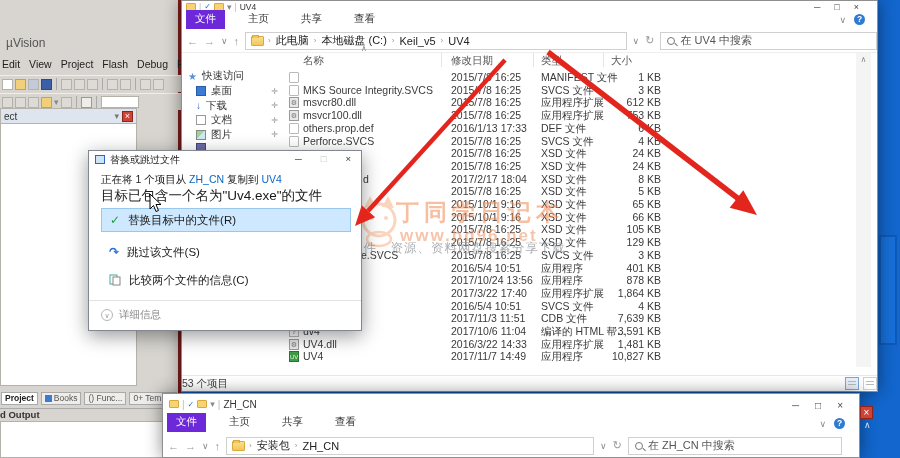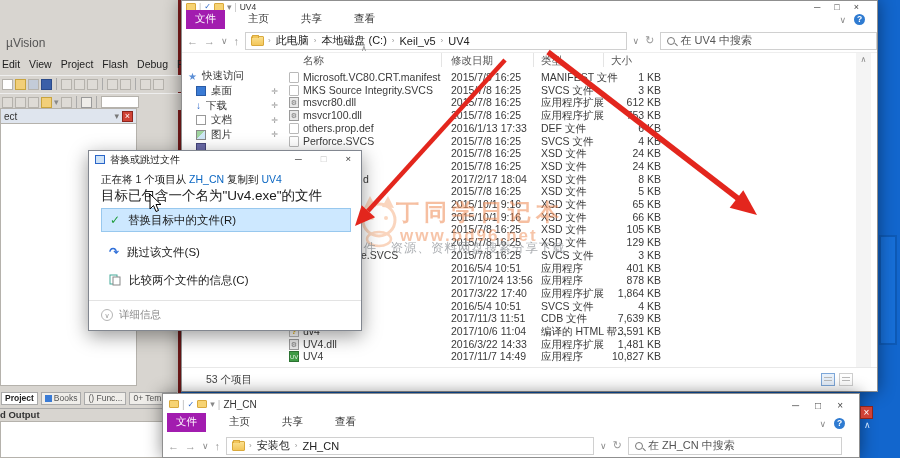--- a/index.html
+++ b/index.html
@@ -55,21 +55,21 @@
   .qat-check { color:#2a66c9; font-size:8px; }
   .qat-sep { color:#bbb; }
   .win-btns { position:absolute; top:0; display:flex; gap:14px; color:#444; font-size:9px; }
   #exp-top .win-btns { right:18px; top:1px; }
   #exp-bot .win-btns { right:16px; top:6px; gap:16px; font-size:10px; }
   .win-btn.dim { color:#bbb; }
   .ribbon-tabs { position:absolute; left:4px; display:flex; gap:14px; font-size:10.5px; color:#333; align-items:flex-end; }
   #exp-top .ribbon-tabs { top:11px; height:17px; }
   #exp-bot .ribbon-tabs { top:20px; height:18px; }
   .rtab { padding:2px 9px 3px; }
-  .rtab.active { background:#a21caf; color:#fff; }
+  .rtab.active { background:#6d28d9; color:#fff; }
   .ribbon-right { position:absolute; display:flex; gap:8px; align-items:center; }
   #exp-top .ribbon-right { right:12px; top:13px; }
   #exp-bot .ribbon-right { right:14px; top:24px; }
   .chev { color:#888; font-size:9px; }
   .help-ico { width:11px; height:11px; border-radius:50%; background:#2f7bd1; color:#fff;
     font-size:8.5px; line-height:11px; text-align:center; font-weight:bold; }
   .navbar { position:absolute; left:0; right:0; display:flex; align-items:center; gap:6px;
     padding-left:5px; color:#777; }
   #exp-top .navbar { top:28px; height:24px; border-bottom:1px solid #eee; }
   #exp-bot .navbar { top:38px; height:27px; }
@@ -117,22 +117,22 @@
   #file-rows .file-row:nth-child(9)  .f-name { padding-left:60px; }
   #file-rows .file-row:nth-child(15) .f-name { padding-left:58px; }
   .fi-doc { background:#fff; border:1px solid #b9b9b9; border-radius:1px; }
   .fi-dll { background:#e8e8e8; border:1px solid #9a9a9a; color:#777; font-size:7px; line-height:9px; text-align:center; }
   .fi-chm { background:#fff; border:1px solid #b9b9b9; color:#e0a800; font-weight:bold; font-size:8px; line-height:10px; text-align:center; }
   .fi-app { background:#3f9c46; border:1px solid #2c7332; color:#eaf5ea; font-size:6px; line-height:10px; text-align:center; }
 
   
   #v-scroll { position:absolute; right:6px; top:52px; width:15px; bottom:24px; background:#f4f4f4; }
   #v-scroll .up { position:absolute; top:2px; left:0; right:0; text-align:center; color:#888; font-size:8px; }
-  #statusbar { position:absolute; left:0; right:0; bottom:0; height:24px; border-top:1px solid #e8e8e8;
-    font-size:10.5px; color:#444; display:flex; align-items:center; padding:0 24px; }
+  #statusbar { position:absolute; left:0; right:0; bottom:0; height:16px; border-top:1px solid #e8e8e8;
+    font-size:10.5px; color:#444; display:flex; align-items:center; padding:0 0; }
   .view-toggles { margin-left:auto; display:flex; gap:4px; }
   .vt { width:14px; height:13px; border:1px solid #cfcfcf; background:#fff; position:relative; }
   .vt.active { border-color:#7da7d9; background:#e8f1fb; }
   .vt:after { content:""; position:absolute; left:2px; top:3px; right:2px; bottom:3px;
     background:repeating-linear-gradient(#bbb 0 1px, transparent 1px 3px); }
 
   
   #watermark { position:absolute; left:0; top:0; width:900px; height:458px; z-index:3; pointer-events:none;padding-left:28px; }
   #wm-mascot { position:absolute; left:358px; top:194px; opacity:.55; }
   #wm-line1 { position:absolute; left:396px; top:197px; font-size:23px; letter-spacing:5px;
@@ -329,21 +329,20 @@
     <span class="colh" style="left:170px">修改日期</span>
     <span class="colh" style="left:260px">类型</span>
     <span class="colh" style="left:330px">大小</span>
     <span class="col-sep" style="left:160px"></span>
     <span class="col-sep" style="left:252px"></span>
     <span class="col-sep" style="left:322px"></span>
   </div>
   <div id="file-rows">
       <div class="file-row" style="top: 2px;">
         <span class="f-ico fi-doc"></span>
-        <span class="f-name">Microsoft.VC80.CRT.manifest</span>
         <span class="f-date">2015/7/8 16:25</span>
         <span class="f-type">MANIFEST 文件</span>
         <span class="f-size">1 KB</span>
       </div>
       <div class="file-row" style="top: 14.7px;">
         <span class="f-ico fi-doc"></span>
         <span class="f-name">MKS Source Integrity.SVCS</span>
         <span class="f-date">2015/7/8 16:25</span>
         <span class="f-type">SVCS 文件</span>
         <span class="f-size">3 KB</span>

